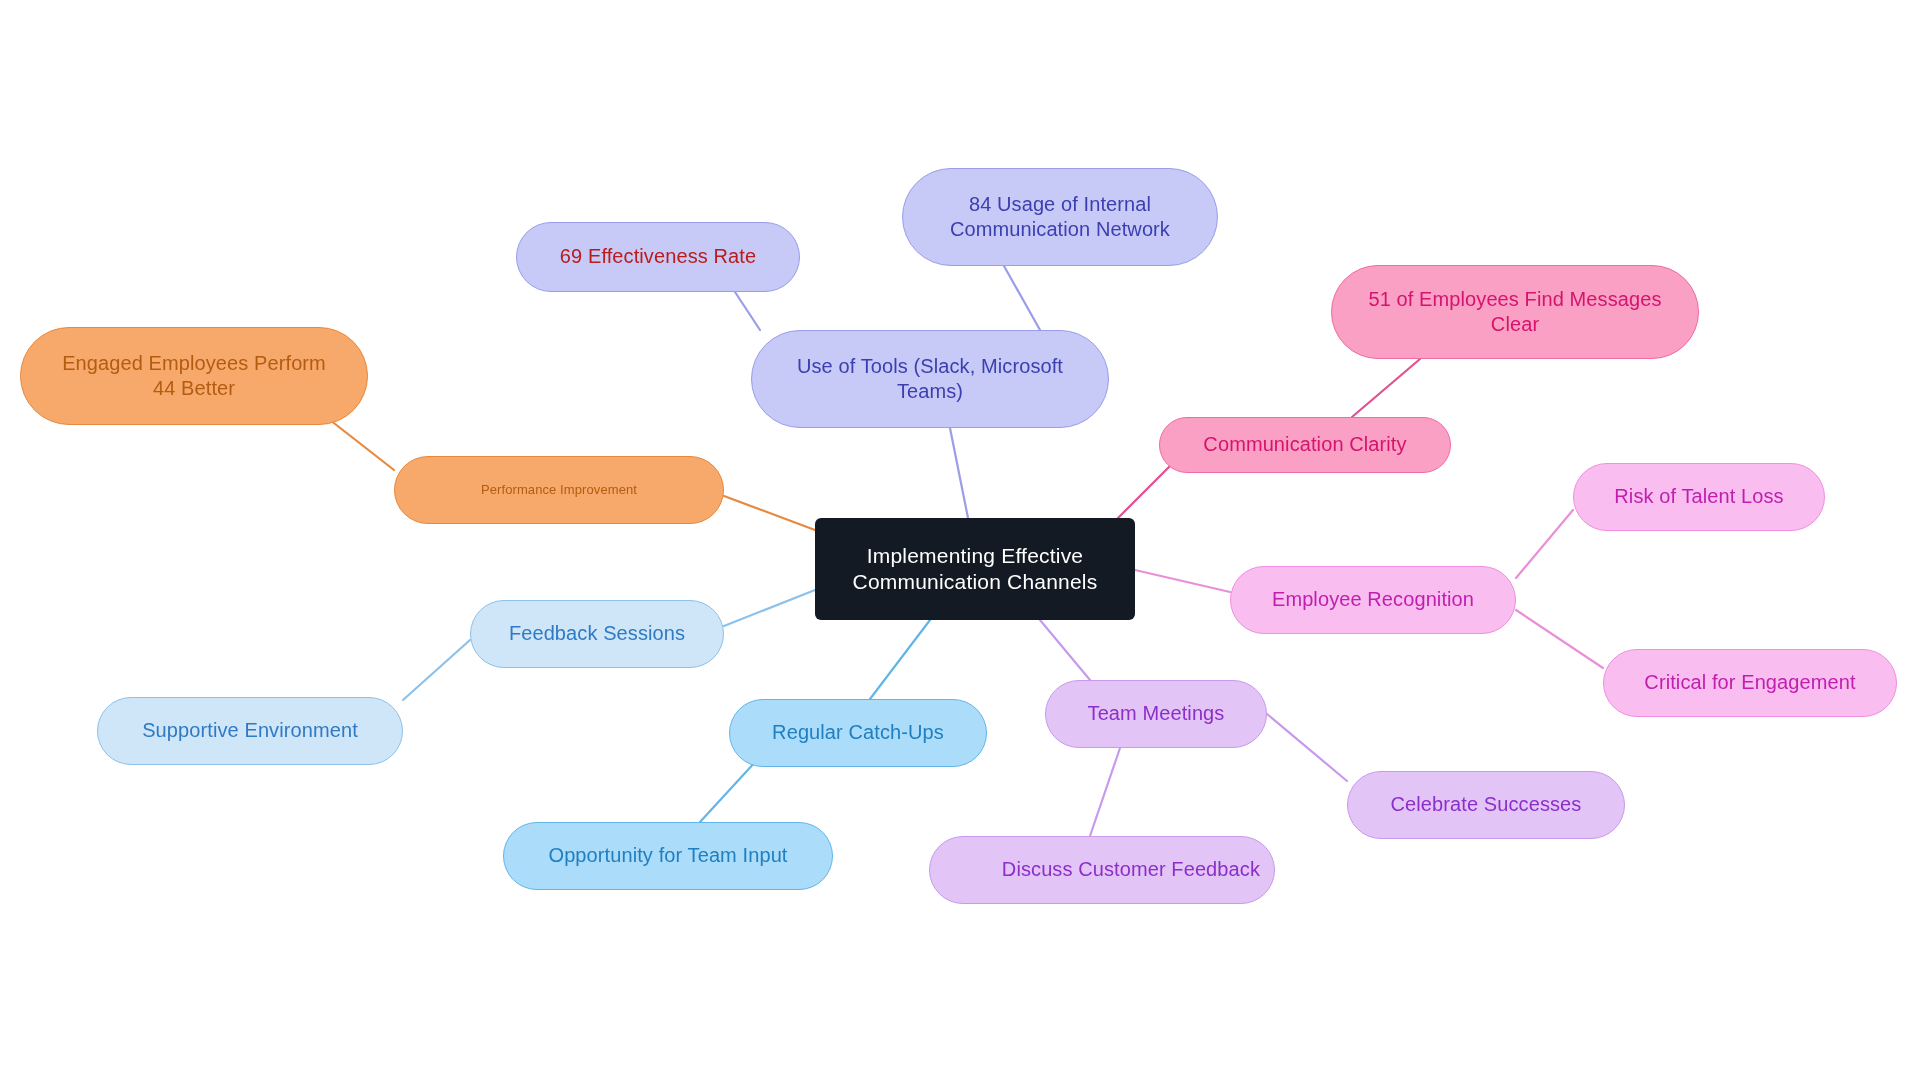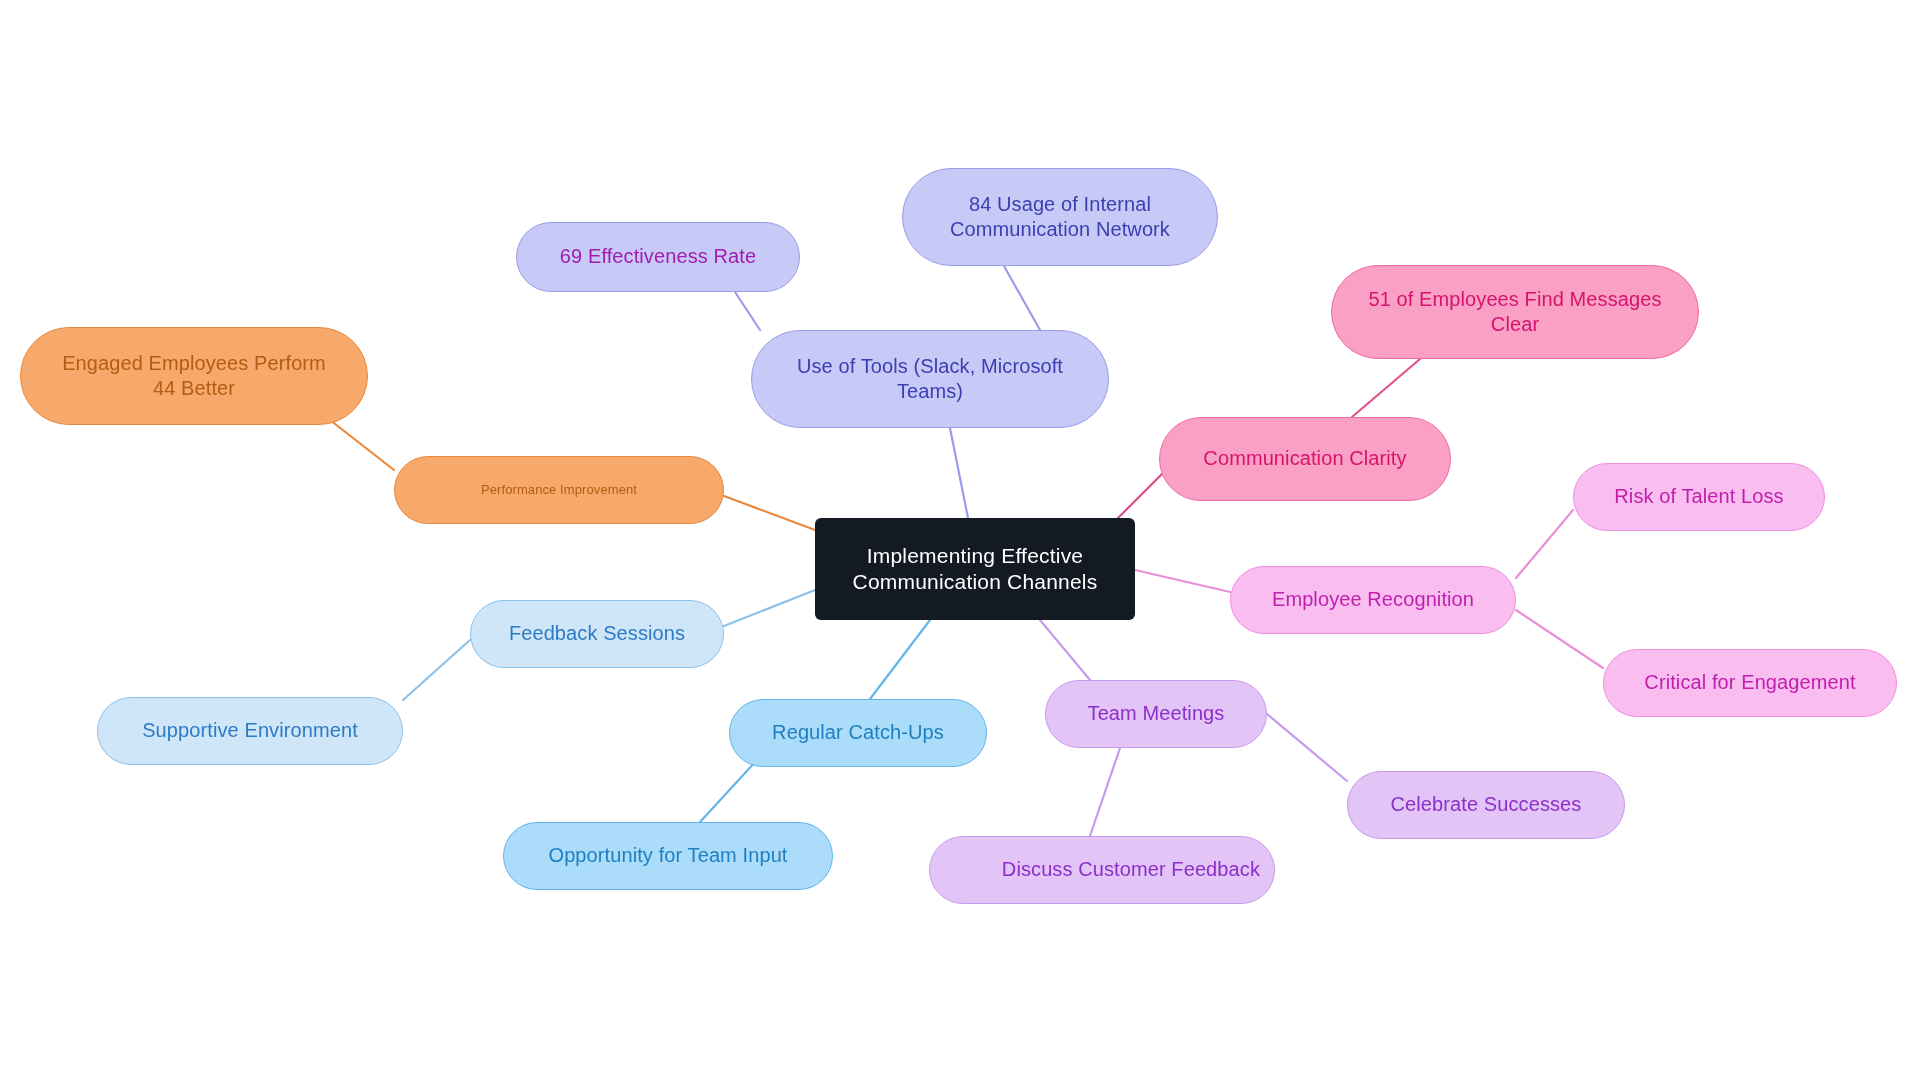--- a/index.html
+++ b/index.html
@@ -65,31 +65,31 @@
       <line x1="1516" y1="610" x2="1603" y2="668" stroke="#e98fd8" stroke-width="2.2" stroke-linecap="round"></line>
       <line x1="1040" y1="620" x2="1090" y2="680" stroke="#c79aec" stroke-width="2.2" stroke-linecap="round"></line>
       <line x1="1267" y1="714" x2="1347" y2="781" stroke="#c79aec" stroke-width="2.2" stroke-linecap="round"></line>
       <line x1="1120" y1="748" x2="1090" y2="836" stroke="#c79aec" stroke-width="2.2" stroke-linecap="round"></line>
     </svg>
   <div id="nodes">
       <div class="node root" style="left: 815px; top: 518px; width: 320px; height: 102px; background: rgb(19, 26, 36); color: rgb(255, 255, 255); border-color: rgb(19, 26, 36); font-size: 21px;"><span>Implementing Effective
 Communication Channels</span></div>
       <div class="node" style="left: 751px; top: 330px; width: 358px; height: 98px; background: rgb(199, 201, 247); color: rgb(59, 63, 176); border-color: rgb(154, 157, 232); font-size: 20px;"><span>Use of Tools (Slack, Microsoft
 Teams)</span></div>
-      <div class="node" style="left: 516px; top: 222px; width: 284px; height: 70px; background: rgb(199, 201, 247); color: #a21caf; border-color: rgb(154, 157, 232); font-size: 20px;"><span>69 Effectiveness Rate</span></div>
+      <div class="node" style="left: 516px; top: 222px; width: 284px; height: 70px; background: rgb(199, 201, 247); color: #b91c1c; border-color: rgb(154, 157, 232); font-size: 20px;"><span>69 Effectiveness Rate</span></div>
       <div class="node" style="left: 902px; top: 168px; width: 316px; height: 98px; background: rgb(199, 201, 247); color: rgb(59, 63, 176); border-color: rgb(154, 157, 232); font-size: 20px;"><span>84 Usage of Internal
 Communication Network</span></div>
       <div class="node" style="left: 394px; top: 456px; width: 330px; height: 68px; background: rgb(247, 169, 107); color: rgb(179, 92, 18); border-color: rgb(232, 136, 60); font-size: 13px;"><span>Performance Improvement</span></div>
       <div class="node" style="left: 20px; top: 327px; width: 348px; height: 98px; background: rgb(247, 169, 107); color: rgb(179, 92, 18); border-color: rgb(232, 136, 60); font-size: 20px;"><span>Engaged Employees Perform
 44 Better</span></div>
       <div class="node" style="left: 470px; top: 600px; width: 254px; height: 68px; background: rgb(207, 229, 248); color: rgb(46, 123, 196); border-color: rgb(140, 193, 234); font-size: 20px;"><span>Feedback Sessions</span></div>
       <div class="node" style="left: 97px; top: 697px; width: 306px; height: 68px; background: rgb(207, 229, 248); color: rgb(46, 123, 196); border-color: rgb(140, 193, 234); font-size: 20px;"><span>Supportive Environment</span></div>
       <div class="node" style="left: 729px; top: 699px; width: 258px; height: 68px; background: rgb(171, 220, 250); color: rgb(31, 127, 192); border-color: rgb(99, 181, 232); font-size: 20px;"><span>Regular Catch-Ups</span></div>
       <div class="node" style="left: 503px; top: 822px; width: 330px; height: 68px; background: rgb(171, 220, 250); color: rgb(31, 127, 192); border-color: rgb(99, 181, 232); font-size: 20px;"><span>Opportunity for Team Input</span></div>
-      <div class="node" style="left: 1159px; top: 417px; width: 292px; height: 84px; background: rgb(249, 160, 196); color: rgb(214, 19, 110); border-color: rgb(240, 107, 166); font-size: 20px;"><span>Communication Clarity</span></div>
+      <div class="node" style="left: 1159px; top: 417px; width: 292px; height: 56px; background: rgb(249, 160, 196); color: rgb(214, 19, 110); border-color: rgb(240, 107, 166); font-size: 20px;"><span>Communication Clarity</span></div>
       <div class="node" style="left: 1331px; top: 265px; width: 368px; height: 94px; background: rgb(249, 160, 196); color: rgb(214, 19, 110); border-color: rgb(240, 107, 166); font-size: 20px;"><span>51 of Employees Find Messages
 Clear</span></div>
       <div class="node" style="left: 1230px; top: 566px; width: 286px; height: 68px; background: rgb(249, 189, 240); color: rgb(192, 31, 174); border-color: rgb(239, 143, 223); font-size: 20px;"><span>Employee Recognition</span></div>
       <div class="node" style="left: 1573px; top: 463px; width: 252px; height: 68px; background: rgb(249, 189, 240); color: rgb(192, 31, 174); border-color: rgb(239, 143, 223); font-size: 20px; text-align: center;"><span>Risk of Talent Loss</span></div>
       <div class="node" style="left: 1603px; top: 649px; width: 294px; height: 68px; background: rgb(249, 189, 240); color: rgb(192, 31, 174); border-color: rgb(239, 143, 223); font-size: 20px;"><span>Critical for Engagement</span></div>
       <div class="node" style="left: 1045px; top: 680px; width: 222px; height: 68px; background: rgb(227, 196, 247); color: rgb(140, 47, 201); border-color: rgb(199, 154, 236); font-size: 20px;"><span>Team Meetings</span></div>
       <div class="node" style="left: 1347px; top: 771px; width: 278px; height: 68px; background: rgb(227, 196, 247); color: rgb(140, 47, 201); border-color: rgb(199, 154, 236); font-size: 20px;"><span>Celebrate Successes</span></div>
       <div class="node" style="left: 929px; top: 836px; width: 346px; height: 68px; background: rgb(227, 196, 247); color: rgb(140, 47, 201); border-color: rgb(199, 154, 236); font-size: 20px; justify-content: flex-end;"><span>Discuss Customer Feedback</span></div>
     </div>
 </div>

